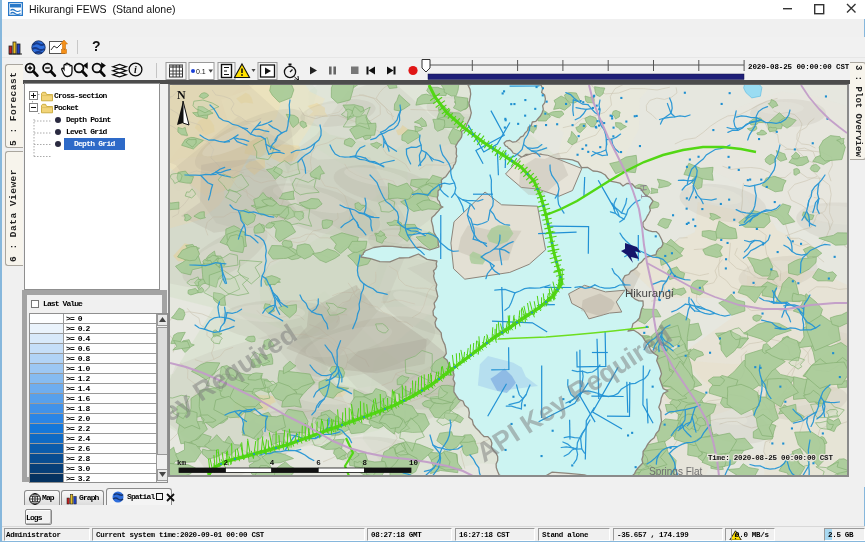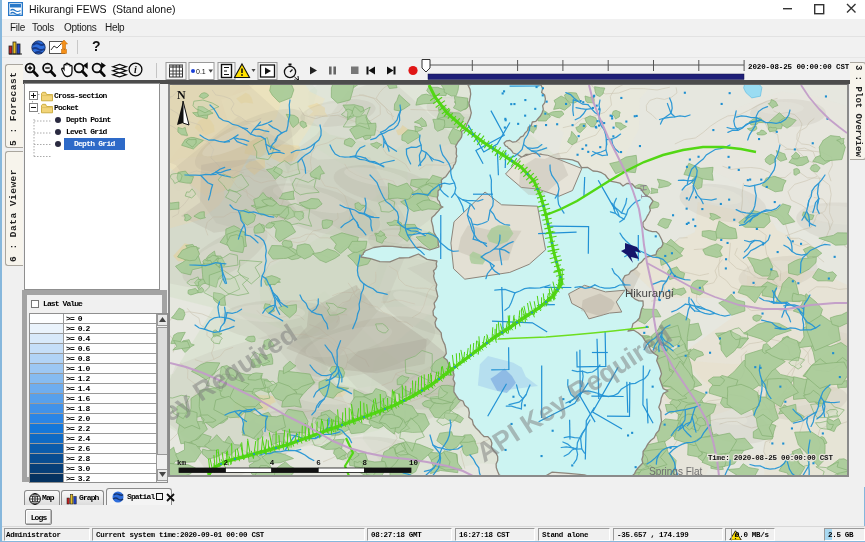--- a/index.html
+++ b/index.html
@@ -40,26 +40,20 @@
  <span class="abs" style="left:27px;top:3px">Hikurangi FEWS&nbsp; (Stand alone)</span>
  <svg class="abs" style="left:781px;top:8px" width="10" height="2">
         <rect width="9" height="1.4" fill="#333"></rect>
       </svg>
  <svg class="abs" style="left:812px;top:4px" width="11" height="11">
         <rect x="0.7" y="0.7" width="9" height="9" fill="none" stroke="#333" stroke-width="1.4"></rect>
       </svg>
  <svg class="abs" style="left:844px;top:3px" width="11" height="11">
         <path d="M1,1 L9.5,9.5 M9.5,1 L1,9.5" stroke="#333" stroke-width="1.4"></path>
       </svg>
-</div>
-<div class="abs" id="menubar">
- <span class="mitem" style="left:8px">File</span>
- <span class="mitem" style="left:30px">Tools</span>
- <span class="mitem" style="left:62px">Options</span>
- <span class="mitem" style="left:103px">Help</span>
 </div>
 <div class="abs" id="toolbar1">
 <svg class="abs" style="left:6px;top:3px" width="16" height="15" viewBox="0 0 16 15">
  <rect x="1" y="6" width="3" height="8" fill="#c02020" stroke="#222" stroke-width="0.8"></rect>
  <rect x="5" y="2" width="3" height="12" fill="#e8c020" stroke="#222" stroke-width="0.8"></rect>
  <rect x="9" y="4" width="3" height="10" fill="#2040c0" stroke="#222" stroke-width="0.8"></rect>
  <path d="M1,14 L14,14" stroke="#222" stroke-width="1"></path>
 </svg>
 <svg class="abs" style="left:29px;top:3px" width="15" height="15" viewBox="0 0 15 15">
  <circle cx="7.5" cy="7.5" r="6.7" fill="#2e6edc"></circle>
@@ -1805,21 +1799,21 @@
       <svg class="abs" style="left:5px;top:2px" width="12" height="12" viewBox="0 0 12 12">
         <circle cx="6" cy="6" r="5.5" fill="#2e6edc"></circle>
         <path d="M2,4 Q4,2 7,3.5 Q10,5 11,3.5 M1,8 Q4,6 6,8 Q9,10 11,8" stroke="#16336e" stroke-width="1.4" fill="none"></path>
       </svg>
       <span class="abs" style="left:20px;top:3px">Spatial</span>
  <span class="abs" style="left:49px;top:4px;width:7px;height:7px;border:1.4px solid #111"></span>
  <svg class="abs" style="left:59px;top:4px" width="9" height="9">
         <path d="M1,1 L8,8 M8,1 L1,8" stroke="#111" stroke-width="1.8"></path>
       </svg>
 </div>
-<div class="abs mono" style="left:23px;top:509px;width:27px;height:16px;background:#f2f2f2;border:1px solid #888;border-radius:2px;font-size:8px;letter-spacing:-0.9px;text-align:center;line-height:15px;box-shadow:inset -1px -1px 0 #bbb, inset 1px 1px 0 #fff">Logs</div>
+<div class="abs mono" style="left:23px;top:509px;width:27px;height:16px;background:#f2f2f2;border:1px solid #888;border-radius:2px;font-size:8px;letter-spacing:-0.9px;line-height:15px;box-shadow:inset -1px -1px 0 #bbb, inset 1px 1px 0 #fff">Logs</div>
 
 <div class="abs" id="statusbar">
       <div class="seg mono" style="left:2px;width:86px">
         <span class="abs" style="left:1px">Administrator</span>
       </div>
       <div class="seg mono" style="left:90px;width:273px">
         <span class="abs" style="left:3px">Current system time:2020-09-01 00:00 CST</span>
       </div>
       <div class="seg mono" style="left:365px;width:85px">
         <span class="abs" style="left:3px">08:27:18 GMT</span>

